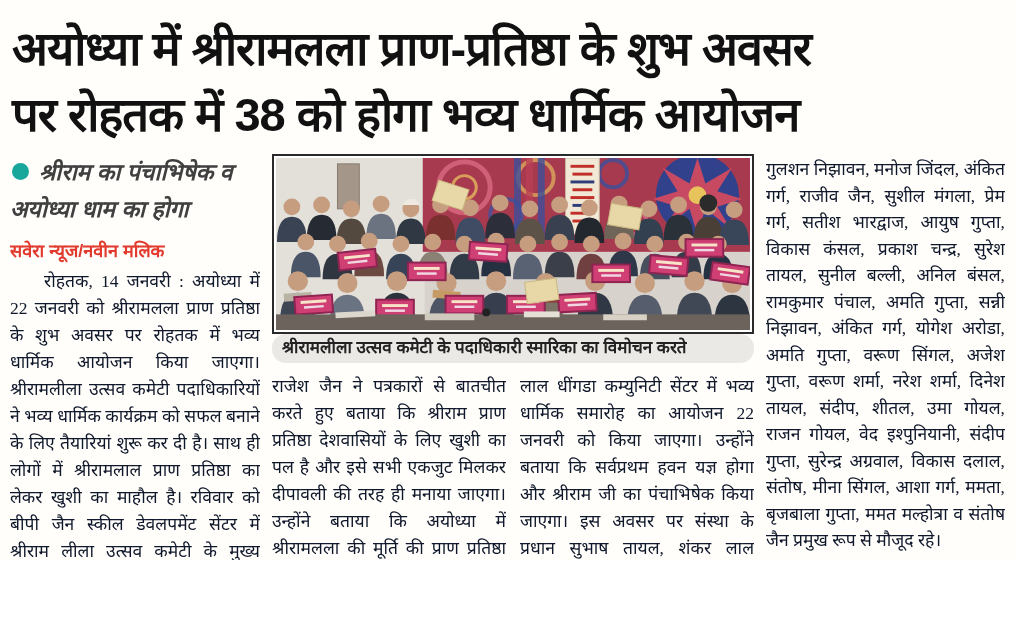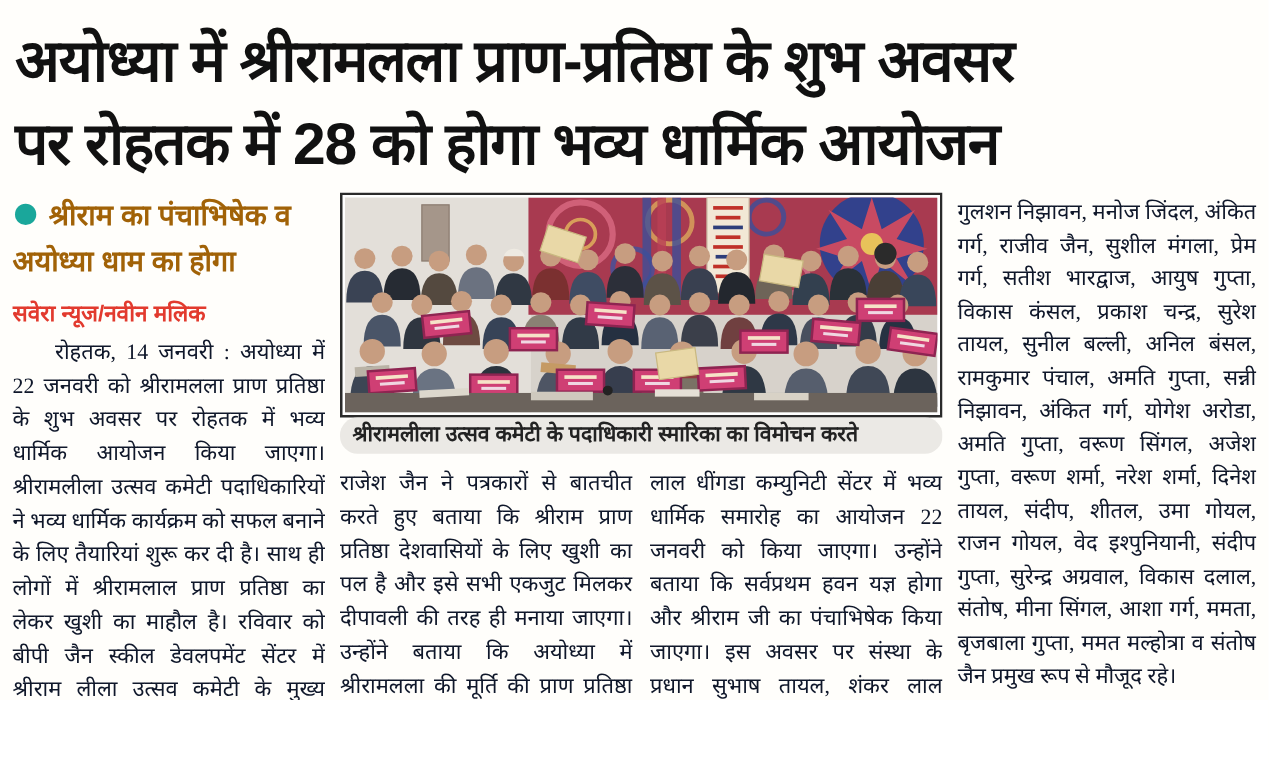--- a/index.html
+++ b/index.html
@@ -20,21 +20,21 @@
   }
   .hline-row { width:990px; }
   
   .content { display:flex; gap:12px; padding:2px 10px 0 10px; height:447px; }
   .col-left  { width:250px; overflow:hidden; }
   .col-center{ width:482px; overflow:hidden; }
   .col-right { flex:1; overflow:hidden; }
   
   .subhead {
     font-family:"Liberation Sans","DejaVu Sans",sans-serif;
-    font-weight:bold; font-size:23px; line-height:37px; color:#a16207;
+    font-weight:bold; font-size:23px; line-height:37px; color:#404040;font-style:italic;
   }
   .subhead .bullet {
     display:inline-block; width:17px; height:17px; border-radius:50%;
     background:var(--bullet-teal,#1aa79b); margin-right:10px; margin-left:2px;
   }
   .byline {
     margin-top:10px; 
     font-family:"Liberation Sans","DejaVu Sans",sans-serif;
     font-weight:bold; font-size:18px; color:var(--byline-red,#e03a2f);
   }
@@ -60,21 +60,21 @@
   .color-strip { position:absolute; left:425px; top:609px; display:flex; gap:16px; filter:blur(2px); opacity:.75; }
   .color-strip i { display:block; width:26px; height:10px; border-radius:50%; }
 </style>
 </head>
 <body>
 
 <div class="page">
 
   <div class="headline">
     <div class="hline-row"><span class="hline">अयोध्या में श्रीरामलला प्राण-प्रतिष्ठा के शुभ अवसर</span></div>
-    <div class="hline-row"><span class="hline">पर रोहतक में 28 को होगा भव्य धार्मिक आयोजन</span></div>
+    <div class="hline-row"><span class="hline">पर रोहतक में 38 को होगा भव्य धार्मिक आयोजन</span></div>
   </div>
 
   <div class="content">
 
     <div class="col-left">
       <div class="subhead">
         <div><span class="bullet"></span><span>श्रीराम का पंचाभिषेक व</span></div>
         <div>अयोध्या धाम का होगा</div>
       </div>
       <div class="byline">सवेरा न्यूज/नवीन मलिक</div>

